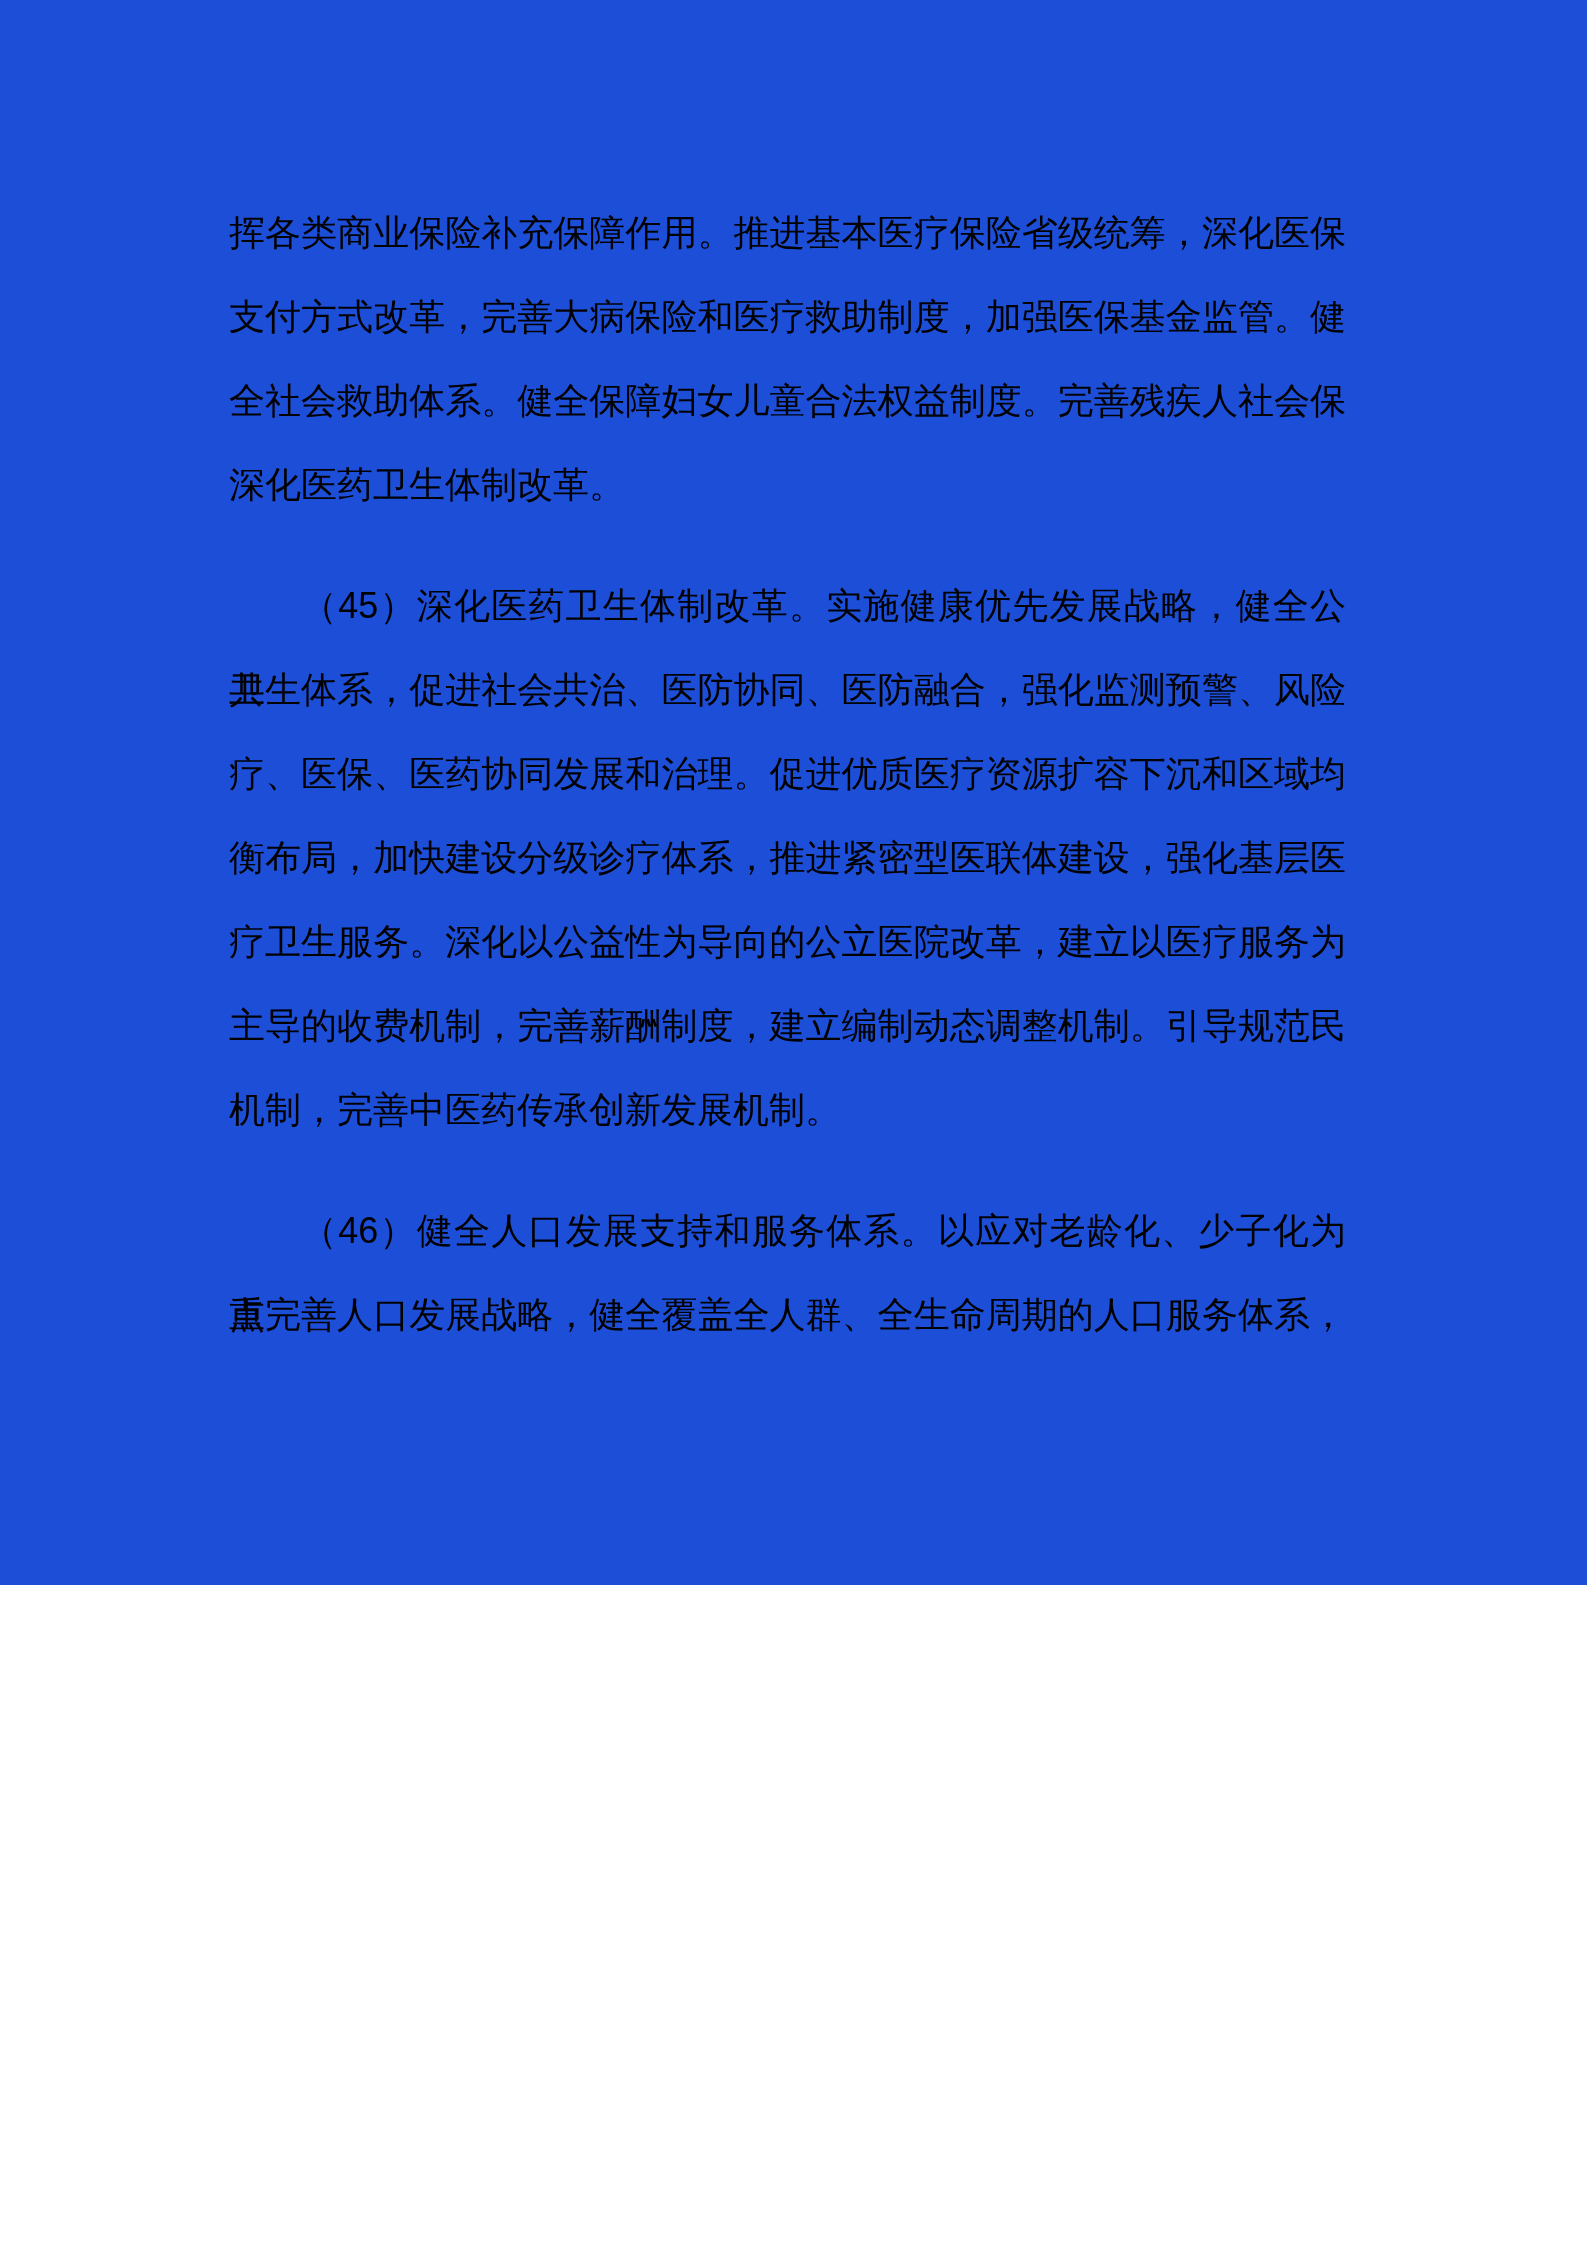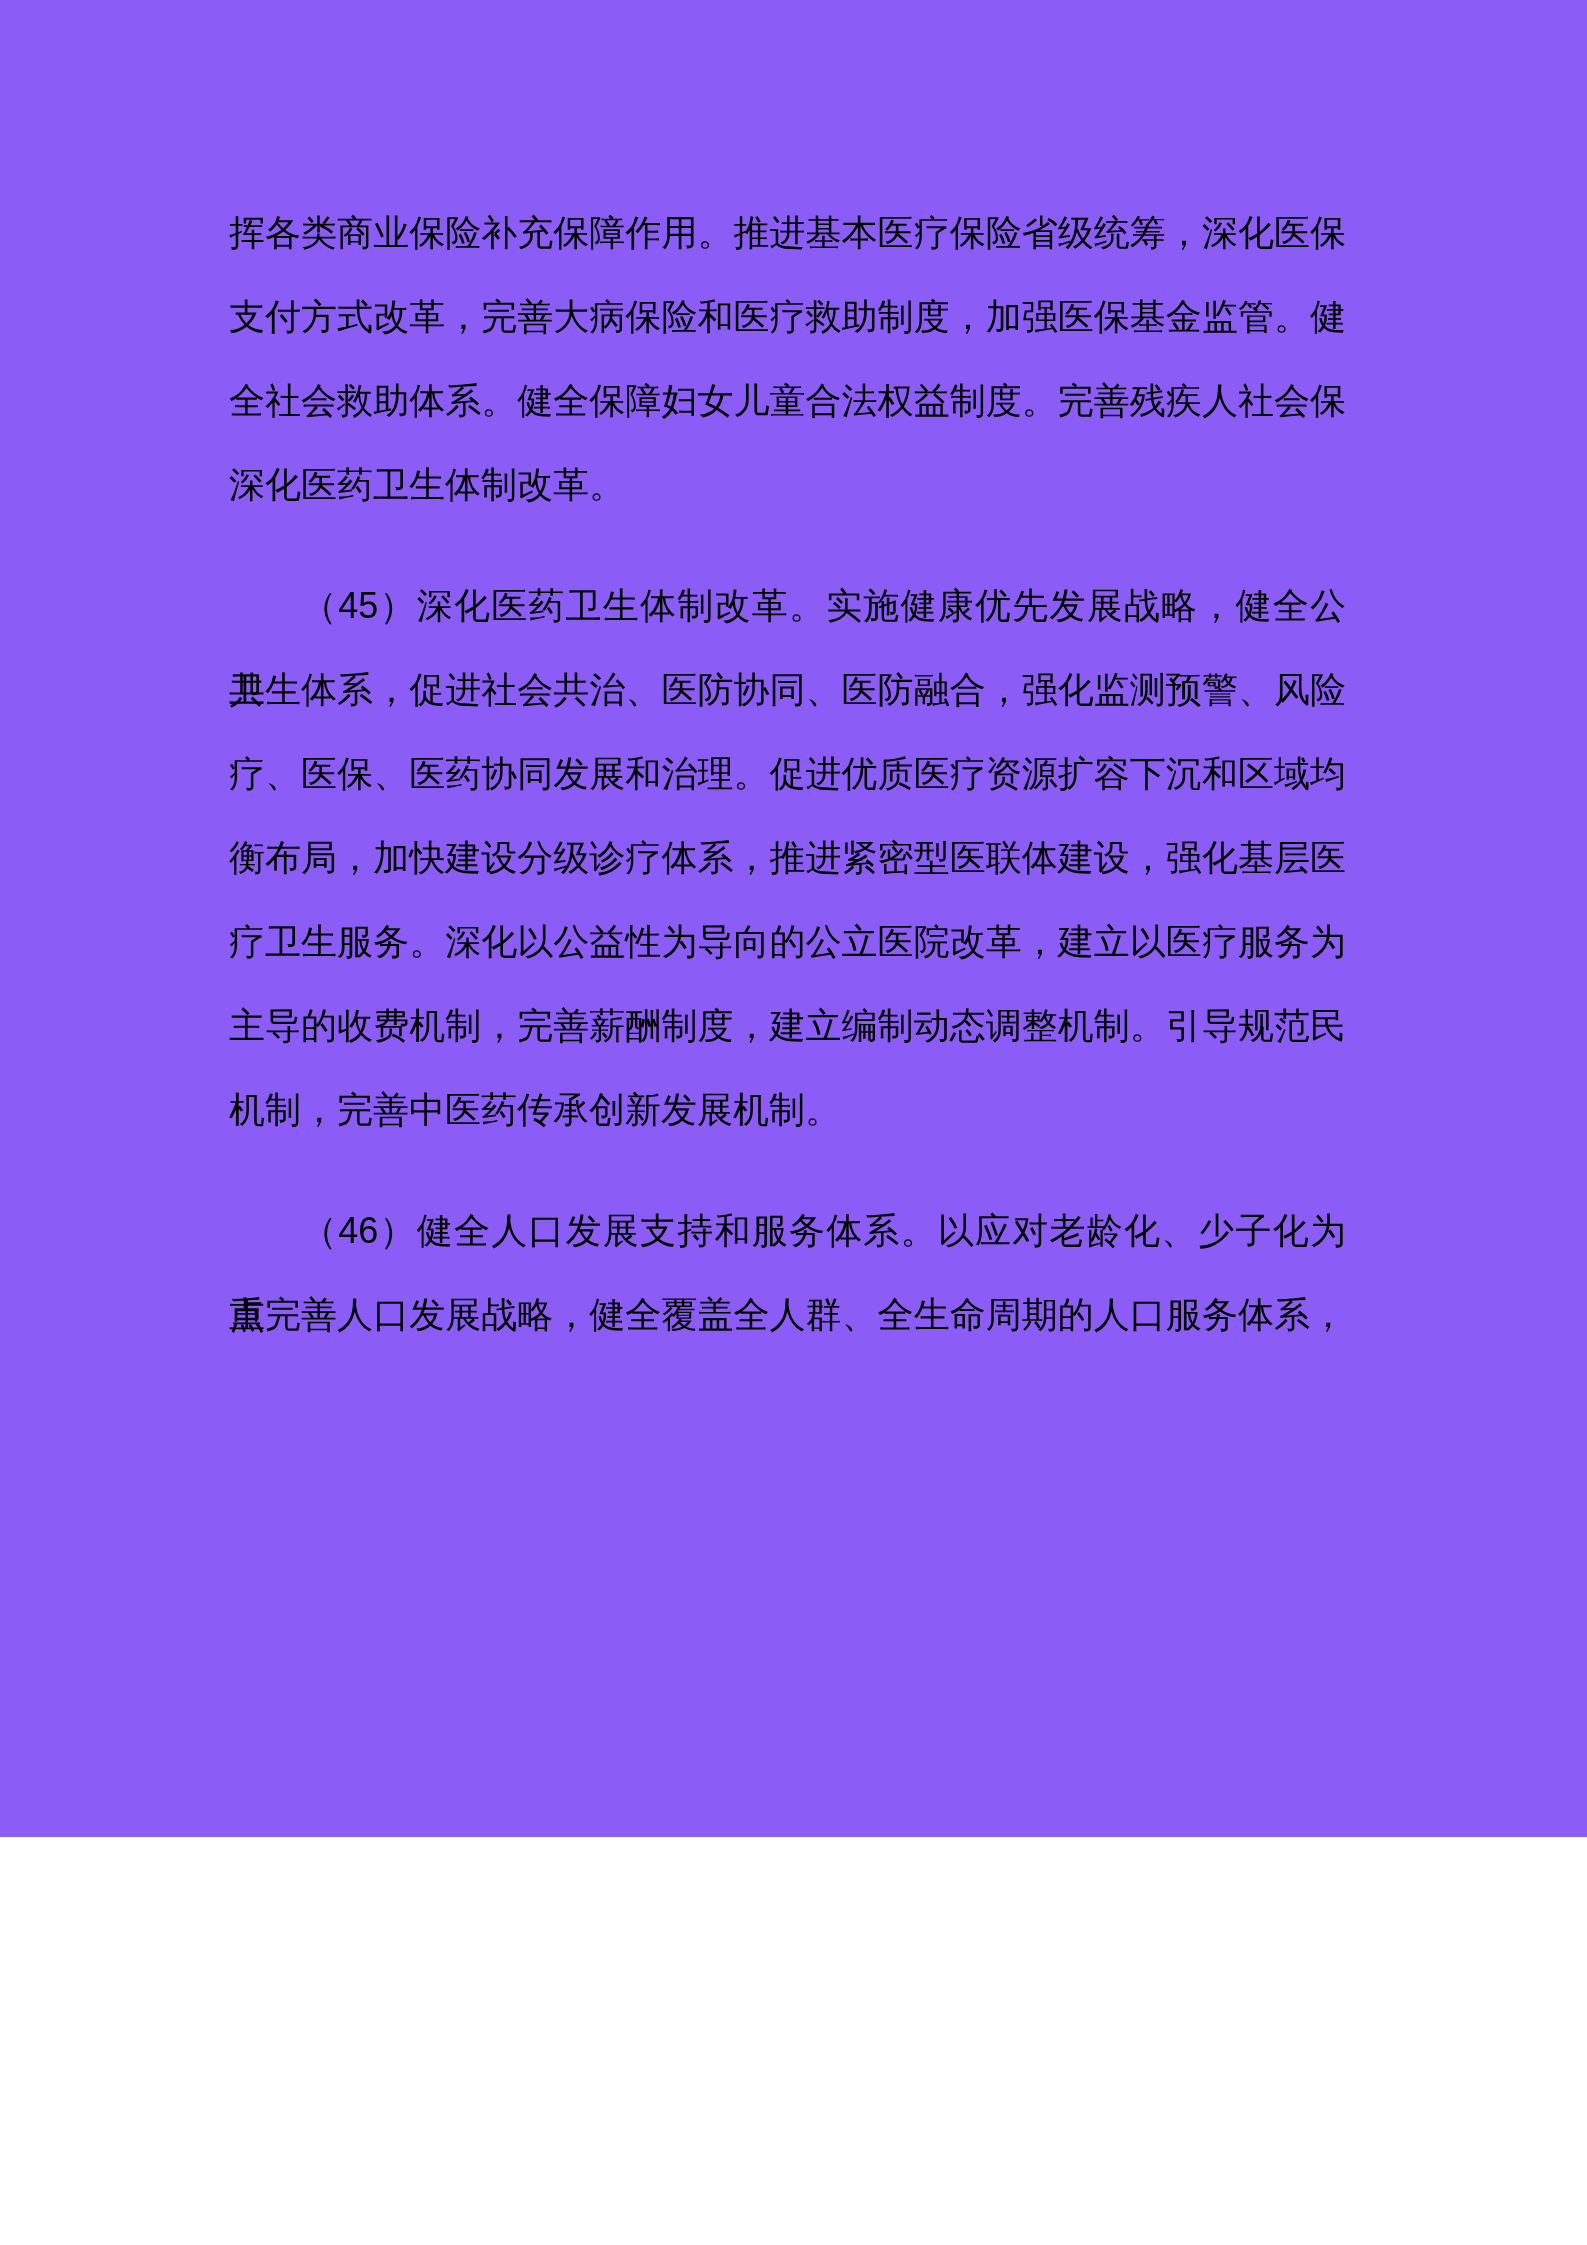--- a/index.html
+++ b/index.html
@@ -3,22 +3,22 @@
 <meta charset="utf-8">
 <style>
   html, body {
     margin: 0;
     padding: 0;
     background: #ffffff;
   }
   #page {
     position: relative;
     width: 1587px;
-    height: 1837px;
-    background: #8b5cf6;
+    height: 1585px;
+    background: #1d4ed8;
     overflow: hidden;
     font-family: "Liberation Sans", sans-serif;
     color: #000000;
   }
   #doc-body {
     position: absolute;
     left: 229px;
     top: 191px;
     width: 1117px;
   }

